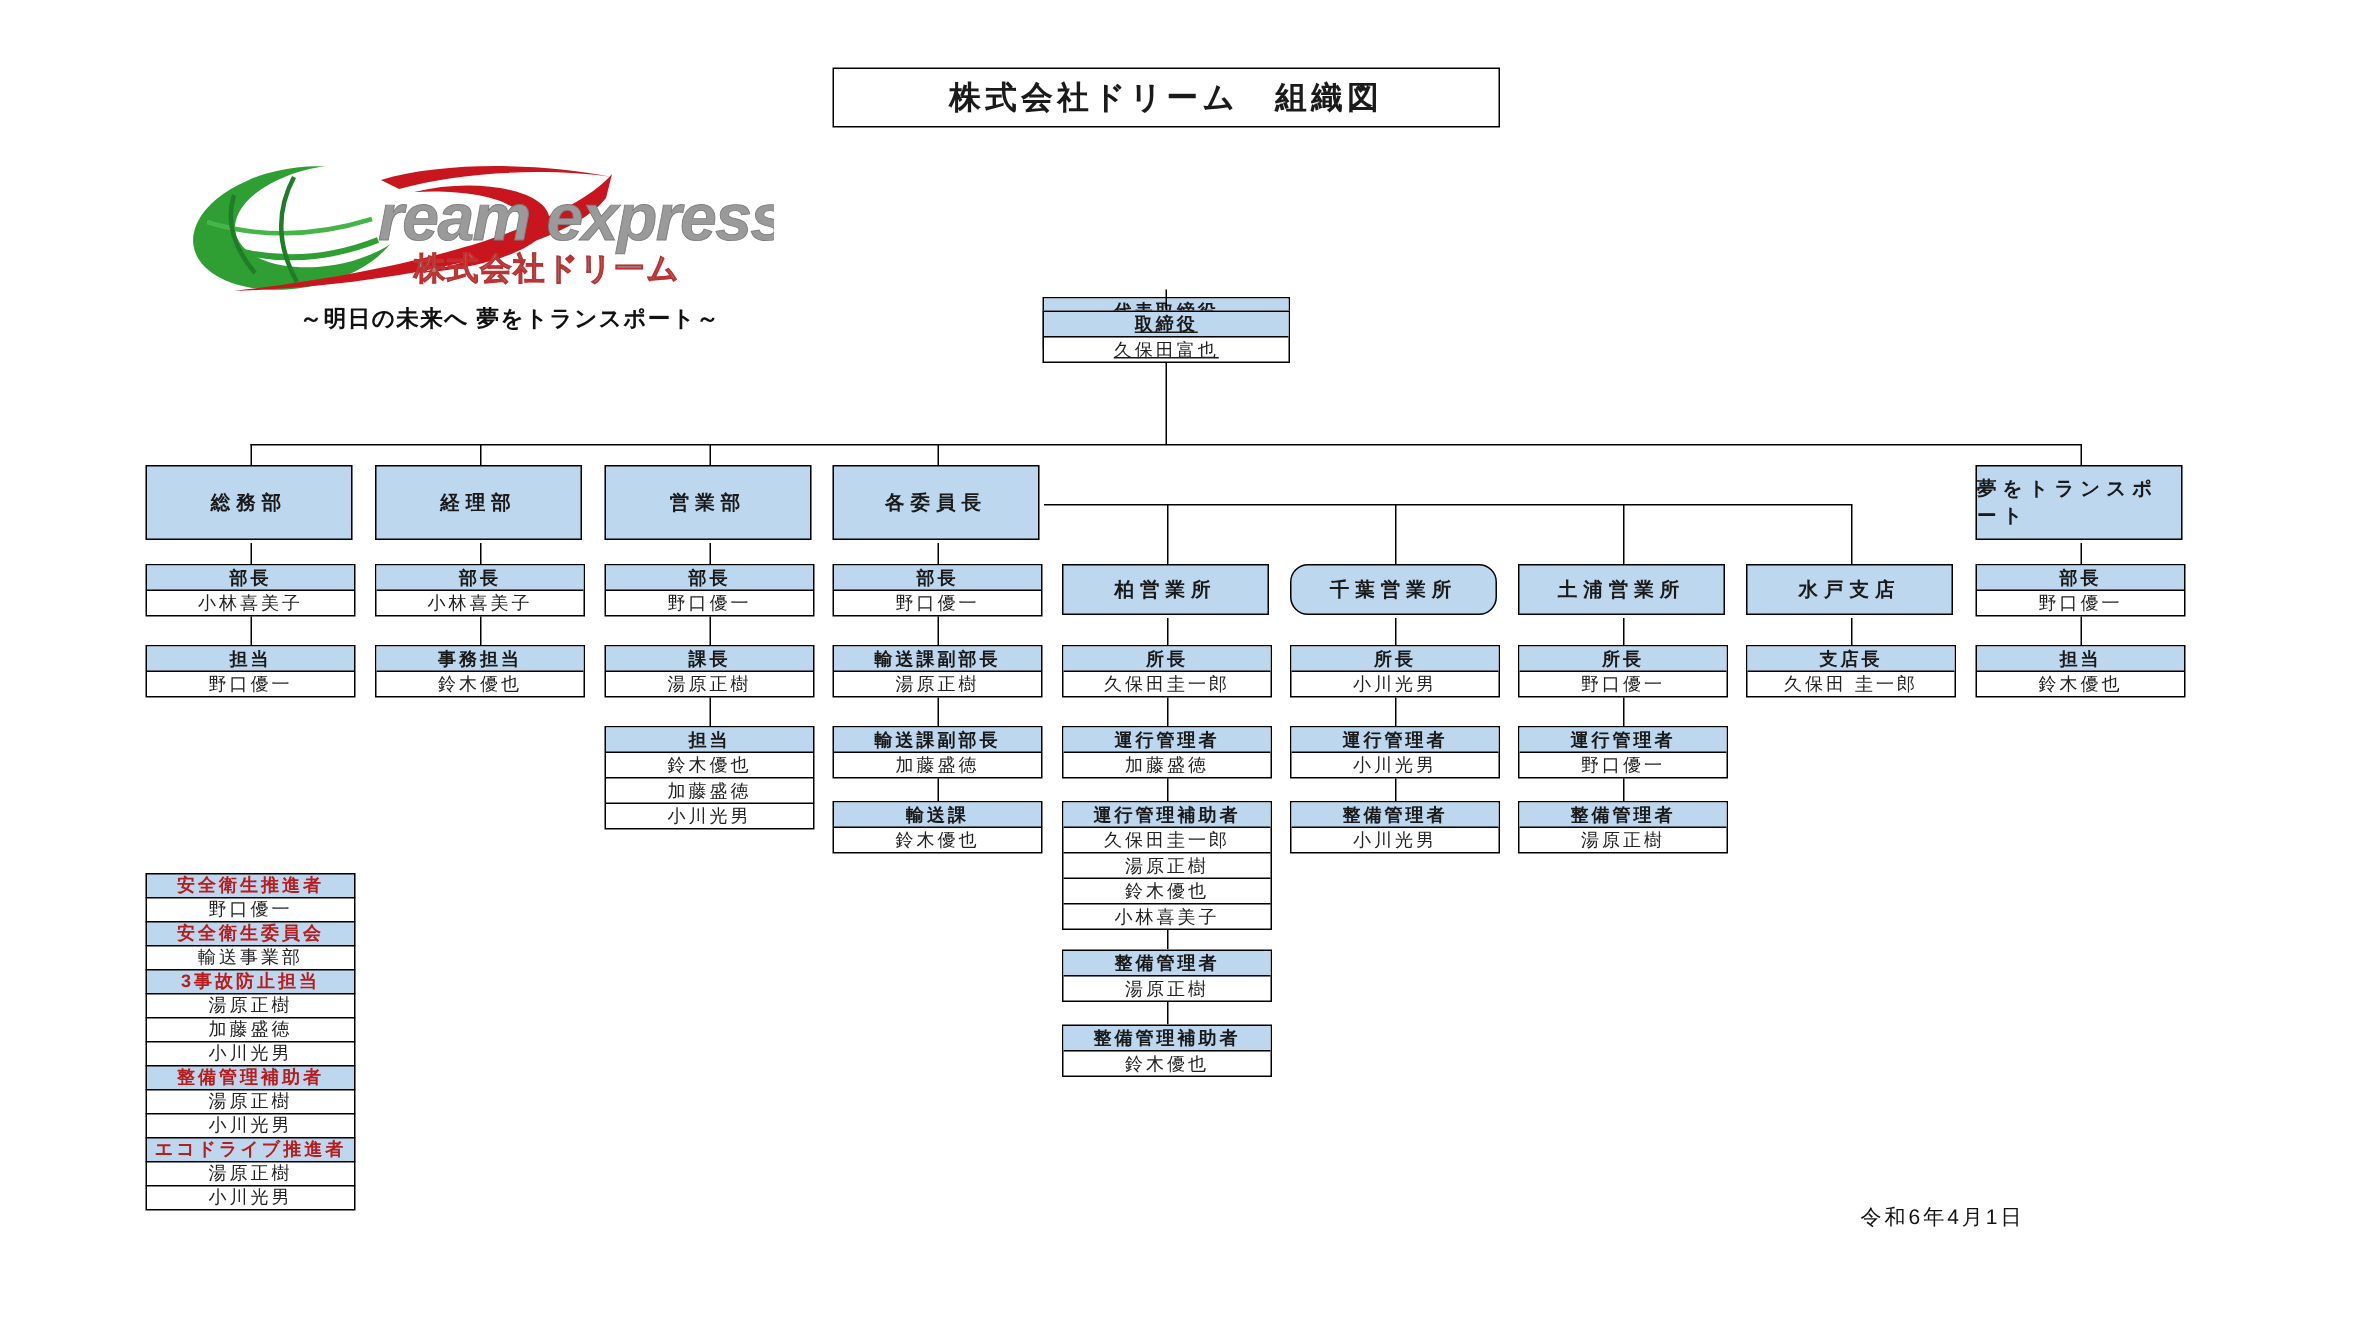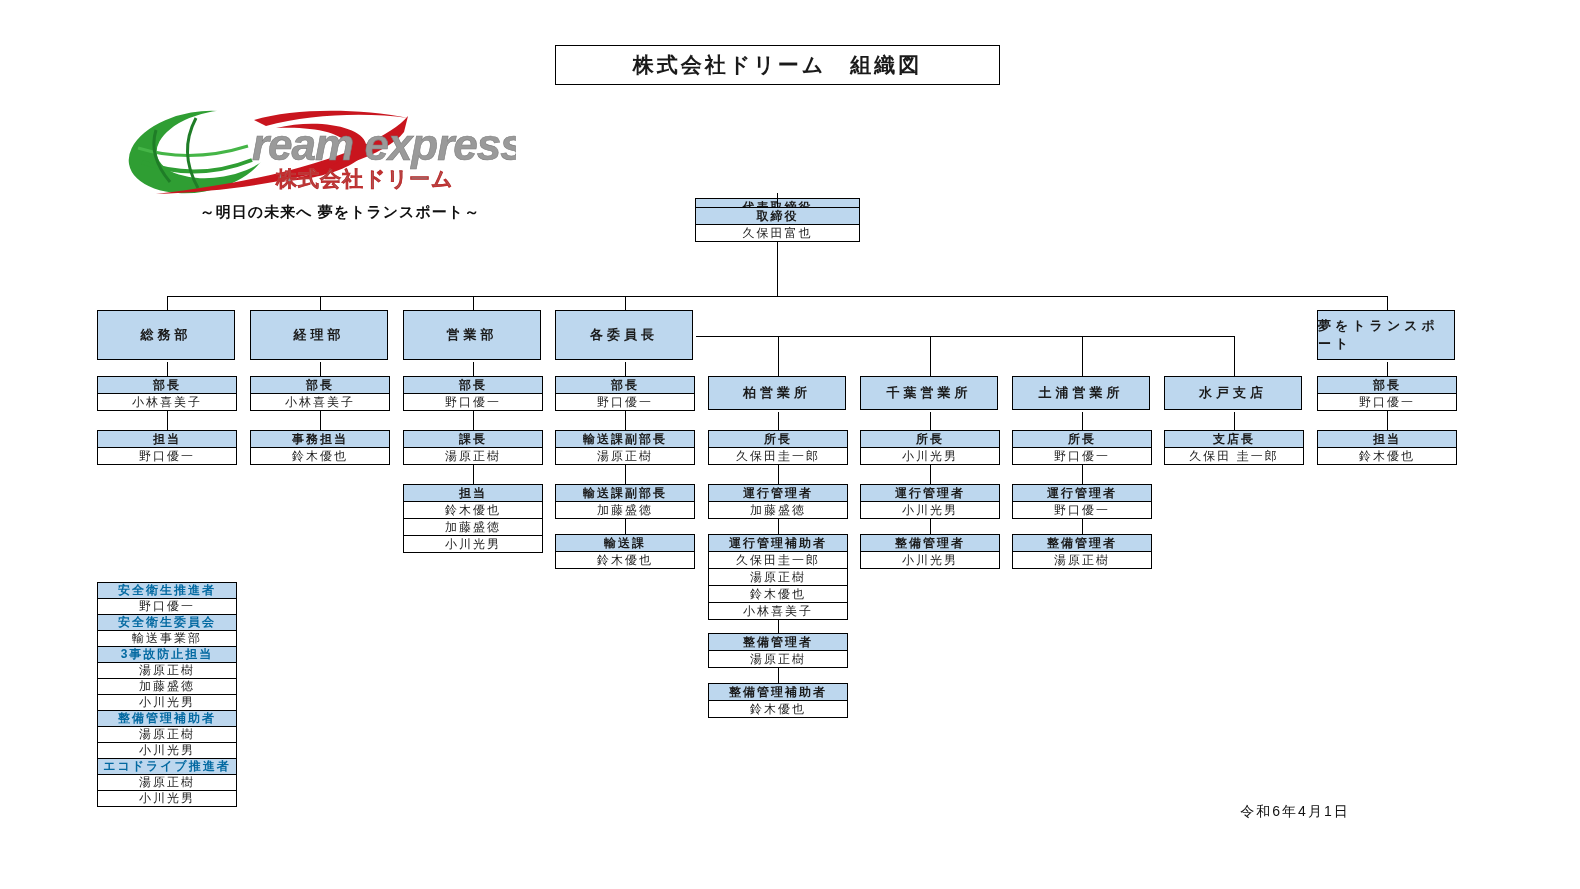--- a/index.html
+++ b/index.html
@@ -34,21 +34,21 @@
   .box .nm{
     text-align:center;font-size:12px;height:16px;line-height:16px;letter-spacing:2px;color:#222;
   }
   .box .nm + .nm{border-top:1px solid var(--line);}
 
   .committee{position:absolute;left:97px;top:583px;width:140px;}
   .cm-row{
     border:1px solid var(--line);margin-top:-1px;height:15px;line-height:15px;
     text-align:center;font-size:12px;letter-spacing:2px;background:#fff;color:#222;
   }
-  .cm-hd{background:var(--blue);font-weight:bold;color:#0369a1;}
+  .cm-hd{background:var(--blue);font-weight:bold;color:#b91c1c;}
 
   .tagline{
     position:absolute;left:160px;top:203px;width:360px;text-align:center;
     font-weight:bold;font-size:15px;letter-spacing:1px;color:#111;
   }
   .logo-wrap{position:absolute;left:126px;top:106px;width:390px;height:94px;}
   .date-label{
     position:absolute;left:1205px;top:803px;width:180px;font-size:14px;
     letter-spacing:2px;color:#111;text-align:center;font-weight:500;
   }
@@ -83,21 +83,21 @@
   </svg>
 </div>
 <div class="tagline">～明日の未来へ 夢をトランスポート～</div>
 
 <div id="chart">
     <div class="box" style="left: 695px; top: 158px; width: 163px; margin-top: 40px;">
       <div class="hd">代表取締役</div>
       <div class="nm">久保田圭一郎</div>
     </div>
     <div class="vline" style="left: 777px; top: 193px; height: 14px;"></div>
-    <div class="box" style="left: 695px; top: 207px; width: 163px;">
+    <div class="box" style="left: 695px; top: 207px; width: 163px; text-decoration: underline;">
       <div class="hd">取締役</div>
       <div class="nm">久保田富也</div>
     </div>
     <div class="vline" style="left: 777px; top: 242px; height: 54px;"></div>
     <div class="hline" style="left: 167px; top: 296px; width: 1221px;"></div>
     <div class="hline" style="left: 696px; top: 336px; width: 538px;"></div>
     <div class="vline" style="left: 167px; top: 296px; height: 14px;"></div>
     <div class="single" style="left: 97px; top: 310px; width: 138px; height: 50px;">総務部</div>
     <div class="vline" style="left: 167px; top: 362px; height: 14px;"></div>
     <div class="box" style="left: 97px; top: 376px; width: 138px;">
@@ -186,21 +186,21 @@
     <div class="box" style="left: 708px; top: 633px; width: 138px;">
       <div class="hd">整備管理者</div>
       <div class="nm">湯原正樹</div>
     </div>
     <div class="vline" style="left: 778px; top: 668px; height: 15px;"></div>
     <div class="box" style="left: 708px; top: 683px; width: 138px;">
       <div class="hd">整備管理補助者</div>
       <div class="nm">鈴木優也</div>
     </div>
     <div class="vline" style="left: 930px; top: 336px; height: 40px;"></div>
-    <div class="single" style="left: 860px; top: 376px; width: 138px; height: 34px;">千葉営業所</div>
+    <div class="single" style="left: 860px; top: 376px; width: 138px; height: 34px; border-radius: 12px;">千葉営業所</div>
     <div class="vline" style="left: 930px; top: 412px; height: 18px;"></div>
     <div class="box" style="left: 860px; top: 430px; width: 138px;">
       <div class="hd">所長</div>
       <div class="nm">小川光男</div>
     </div>
     <div class="vline" style="left: 930px; top: 465px; height: 19px;"></div>
     <div class="box" style="left: 860px; top: 484px; width: 138px;">
       <div class="hd">運行管理者</div>
       <div class="nm">小川光男</div>
     </div>

